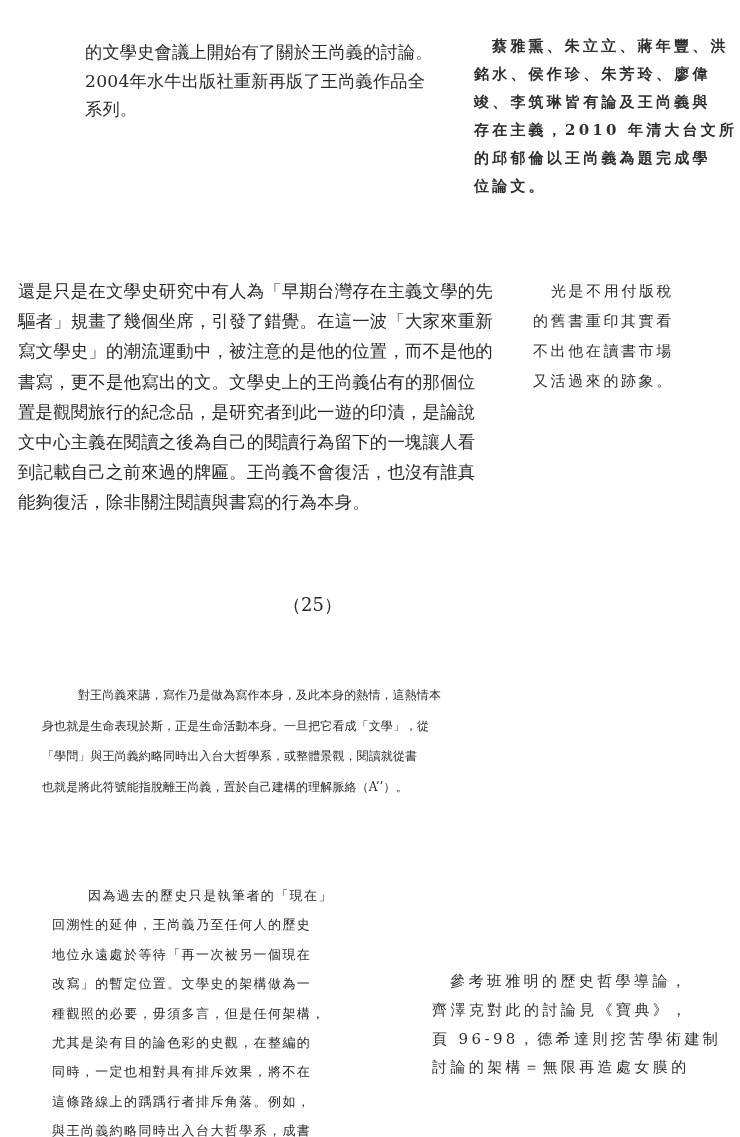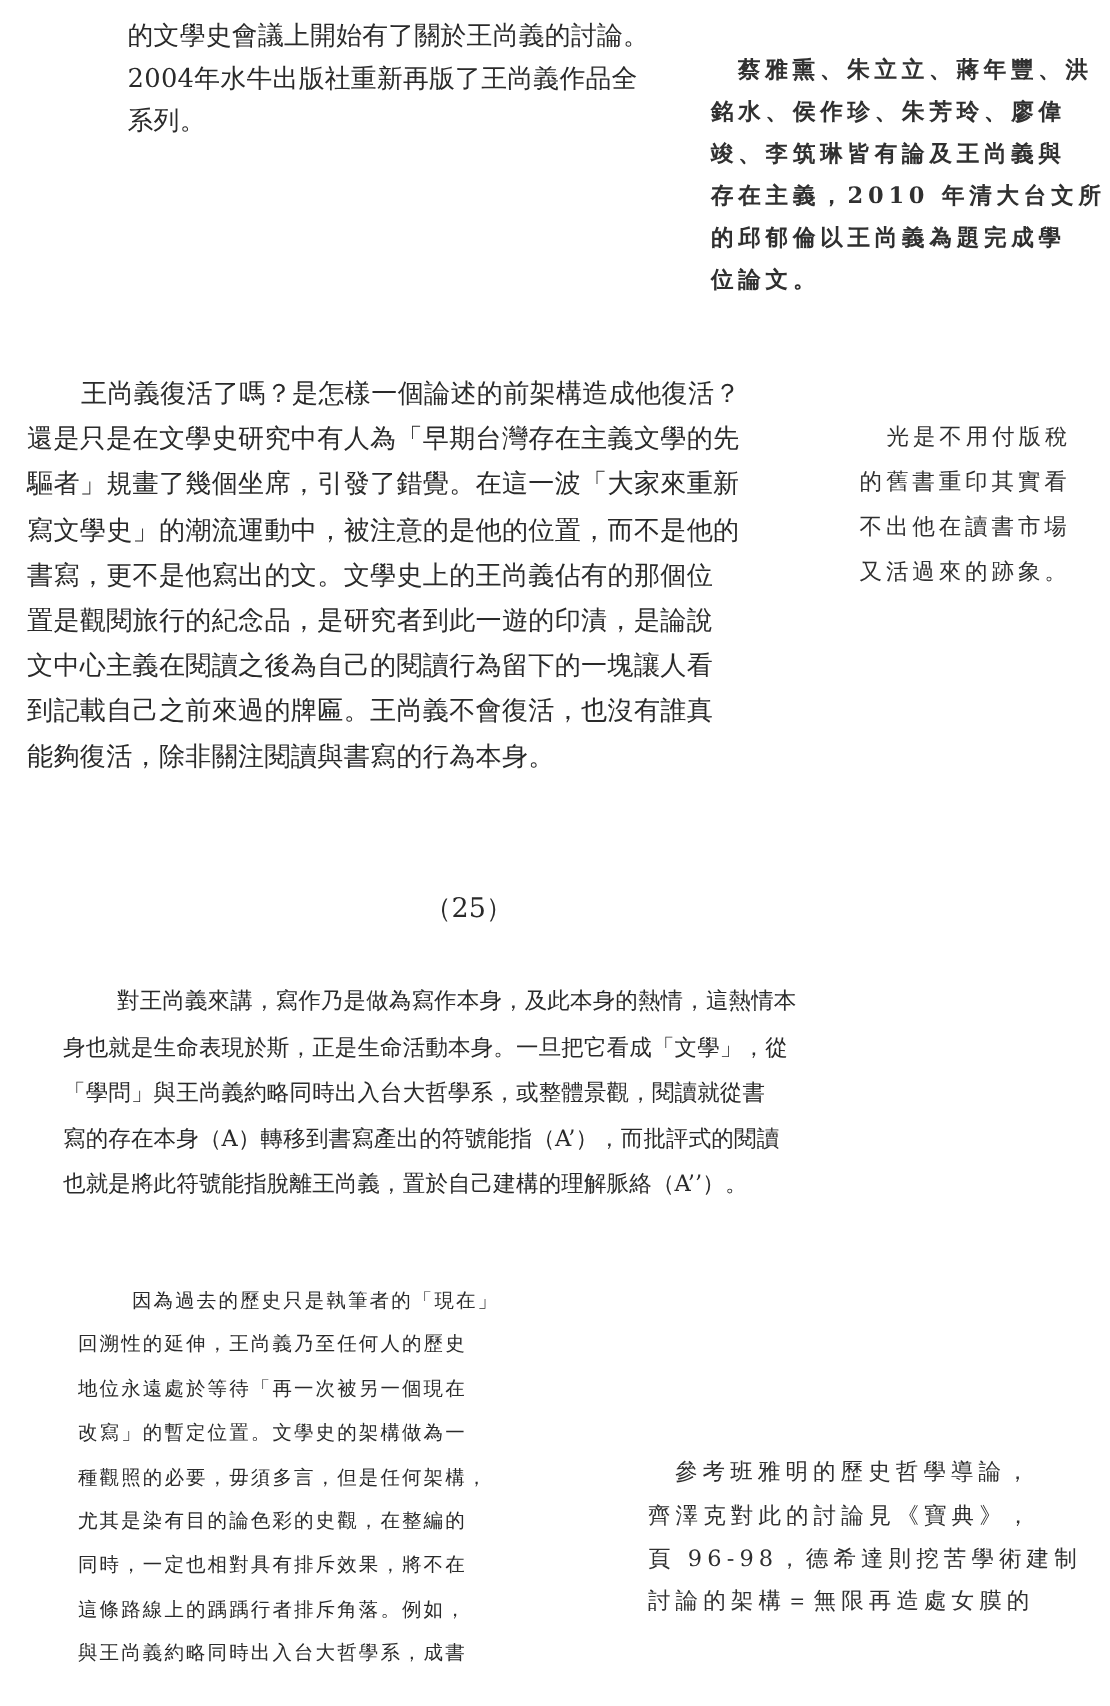--- a/index.html
+++ b/index.html
@@ -21,38 +21,39 @@
     }
     .line {
       display: block;
       white-space: nowrap;
     }
     
     .main {
       font-size: 17.2px;
       line-height: 28.6px;
       letter-spacing: 0.2px;
+      margin-top: 28px;
     }
     
     .note {
       font-size: 15px;
       line-height: 28px;
       letter-spacing: 3.2px;
       color: #303030;
     }
     .bold { font-weight: normal; }
     .indent { padding-left: 36px; }
     .note .indent { padding-left: 18px; }
 
     #intro-paragraph { left: 85px; top: 10px; }
     #note-scholars { left: 474px; top: 32px; font-weight: bold; }
     #resurrection-paragraph { left: 18px; top: 248px; font-size: 17.4px; line-height: 30.2px; }
-    #note-royalties { left: 533px; top: 276px; letter-spacing: 2.6px; line-height: 30px; margin-left: 40px; }
+    #note-royalties { left: 533px; top: 276px; letter-spacing: 2.6px; line-height: 30px; }
     #section-number { left: 255px; top: 593px; font-size: 18px; margin-left: 28px; }
-    #writing-paragraph { left: 42px; top: 652px; font-size: 15px; line-height: 30.5px; letter-spacing: 0.1px; }
+    #writing-paragraph { left: 42px; top: 652px; font-size: 12px; line-height: 30.5px; letter-spacing: 0.1px; }
     #history-paragraph { left: 52px; top: 853px; font-size: 13px; line-height: 29.4px; letter-spacing: 1.4px; }
     #note-benjamin { left: 432px; top: 967px; letter-spacing: 3.4px; line-height: 28.8px; }
   </style>
 </head>
 <body>
 
 <div class="block main" id="intro-paragraph">
   <span class="line">的文學史會議上開始有了關於王尚義的討論。</span>
   <span class="line">2004年水牛出版社重新再版了王尚義作品全</span>
   <span class="line">系列。</span>
@@ -61,21 +62,20 @@
 <div class="block note" id="note-scholars">
   <span class="line indent">蔡雅熏、朱立立、蔣年豐、洪</span>
   <span class="line">銘水、侯作珍、朱芳玲、廖偉</span>
   <span class="line">竣、李筑琳皆有論及王尚義與</span>
   <span class="line">存在主義，2010 年清大台文所</span>
   <span class="line">的邱郁倫以王尚義為題完成學</span>
   <span class="line">位論文。</span>
 </div>
 
 <div class="block main" id="resurrection-paragraph">
-  <span class="line indent">王尚義復活了嗎？是怎樣一個論述的前架構造成他復活？</span>
   <span class="line">還是只是在文學史研究中有人為「早期台灣存在主義文學的先</span>
   <span class="line">驅者」規畫了幾個坐席，引發了錯覺。在這一波「大家來重新</span>
   <span class="line"><span>寫文學史」的潮流運動中，</span><span class="bold">被注意的是他的位置，而不是他的</span></span>
   <span class="line"><span class="bold">書寫，更不是他寫出的文。</span><span>文學史上的王尚義佔有的那個位</span></span>
   <span class="line">置是觀閱旅行的紀念品，是研究者到此一遊的印漬，是論說</span>
   <span class="line">文中心主義在閱讀之後為自己的閱讀行為留下的一塊讓人看</span>
   <span class="line">到記載自己之前來過的牌匾。王尚義不會復活，也沒有誰真</span>
   <span class="line">能夠復活，除非關注閱讀與書寫的行為本身。</span>
 </div>
 
@@ -85,21 +85,20 @@
   <span class="line">不出他在讀書市場</span>
   <span class="line">又活過來的跡象。</span>
 </div>
 
 <div class="block" id="section-number">（25）</div>
 
 <div class="block main" id="writing-paragraph">
   <span class="line indent">對王尚義來講，寫作乃是做為寫作本身，及此本身的熱情，這熱情本</span>
   <span class="line">身也就是生命表現於斯，正是生命活動本身。一旦把它看成「文學」，從</span>
   <span class="line">「學問」與王尚義約略同時出入台大哲學系，或整體景觀，閱讀就從書</span>
-  <span class="line">寫的存在本身（A）轉移到書寫產出的符號能指（A’），而批評式的閱讀</span>
   <span class="line">也就是將此符號能指脫離王尚義，置於自己建構的理解脈絡（A’’）。</span>
 </div>
 
 <div class="block main" id="history-paragraph">
   <span class="line indent">因為過去的歷史只是執筆者的「現在」</span>
   <span class="line">回溯性的延伸，王尚義乃至任何人的歷史</span>
   <span class="line">地位永遠處於等待「再一次被另一個現在</span>
   <span class="line">改寫」的暫定位置。文學史的架構做為一</span>
   <span class="line">種觀照的必要，毋須多言，但是任何架構，</span>
   <span class="line">尤其是染有目的論色彩的史觀，在整編的</span>

